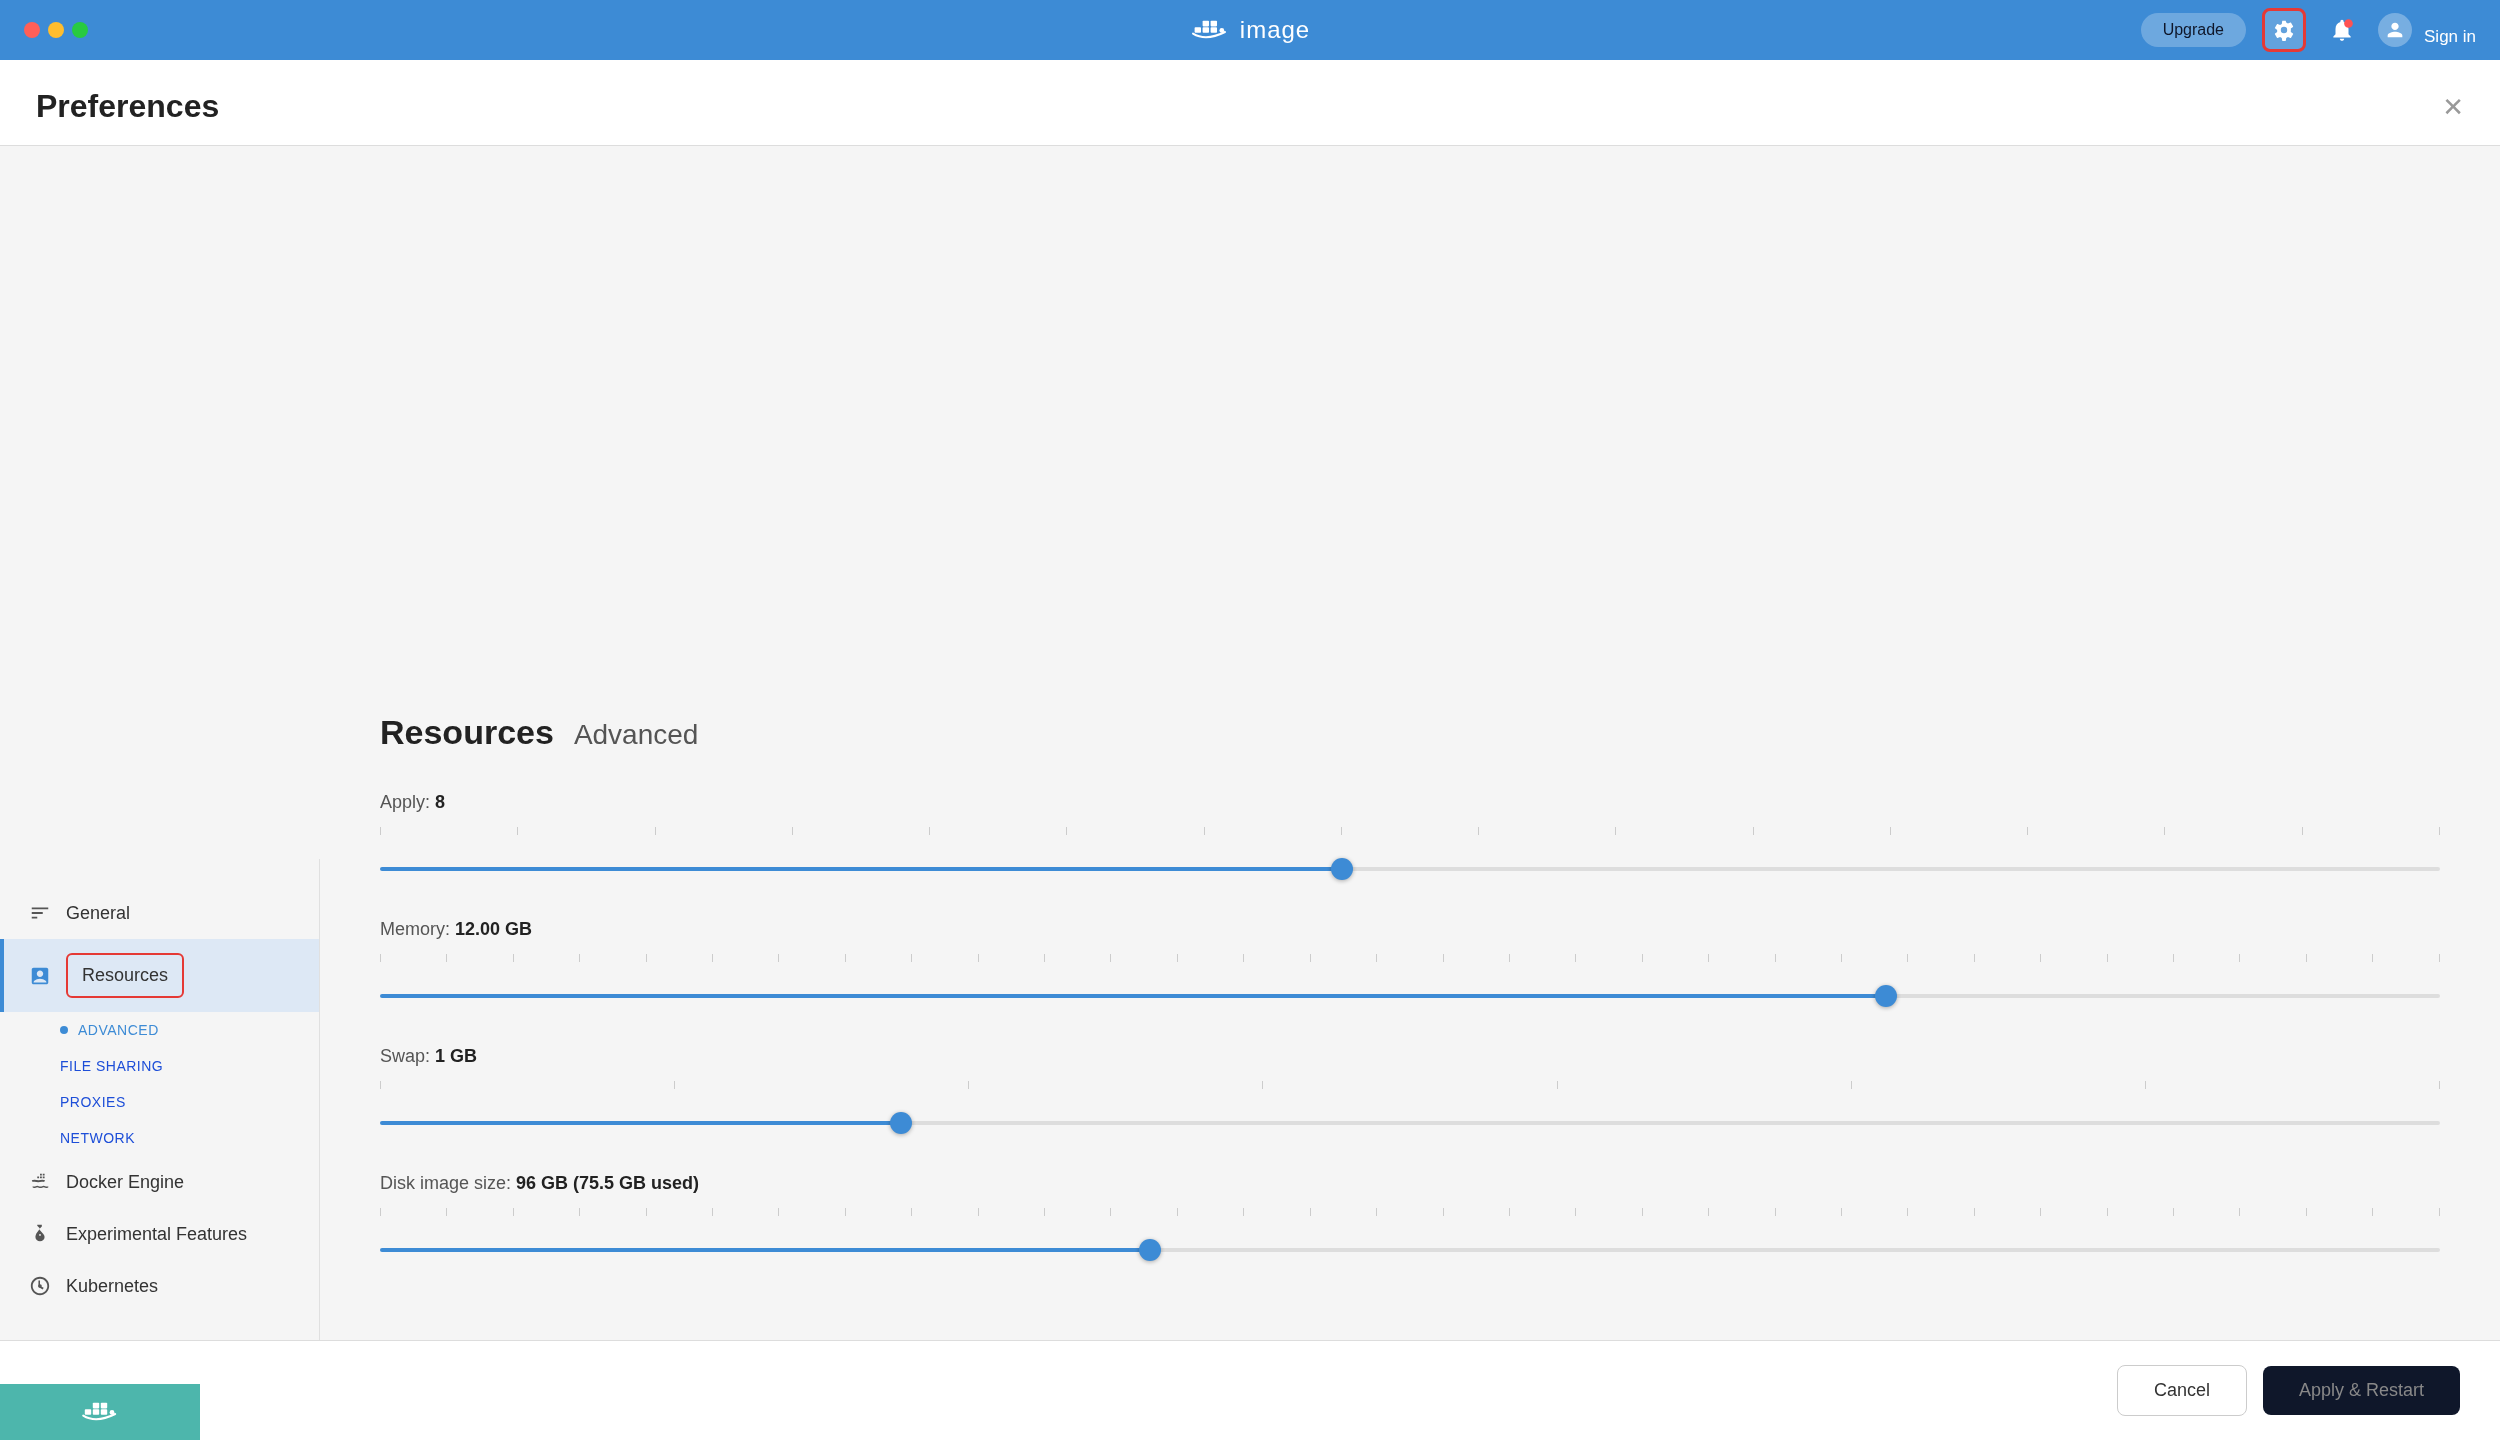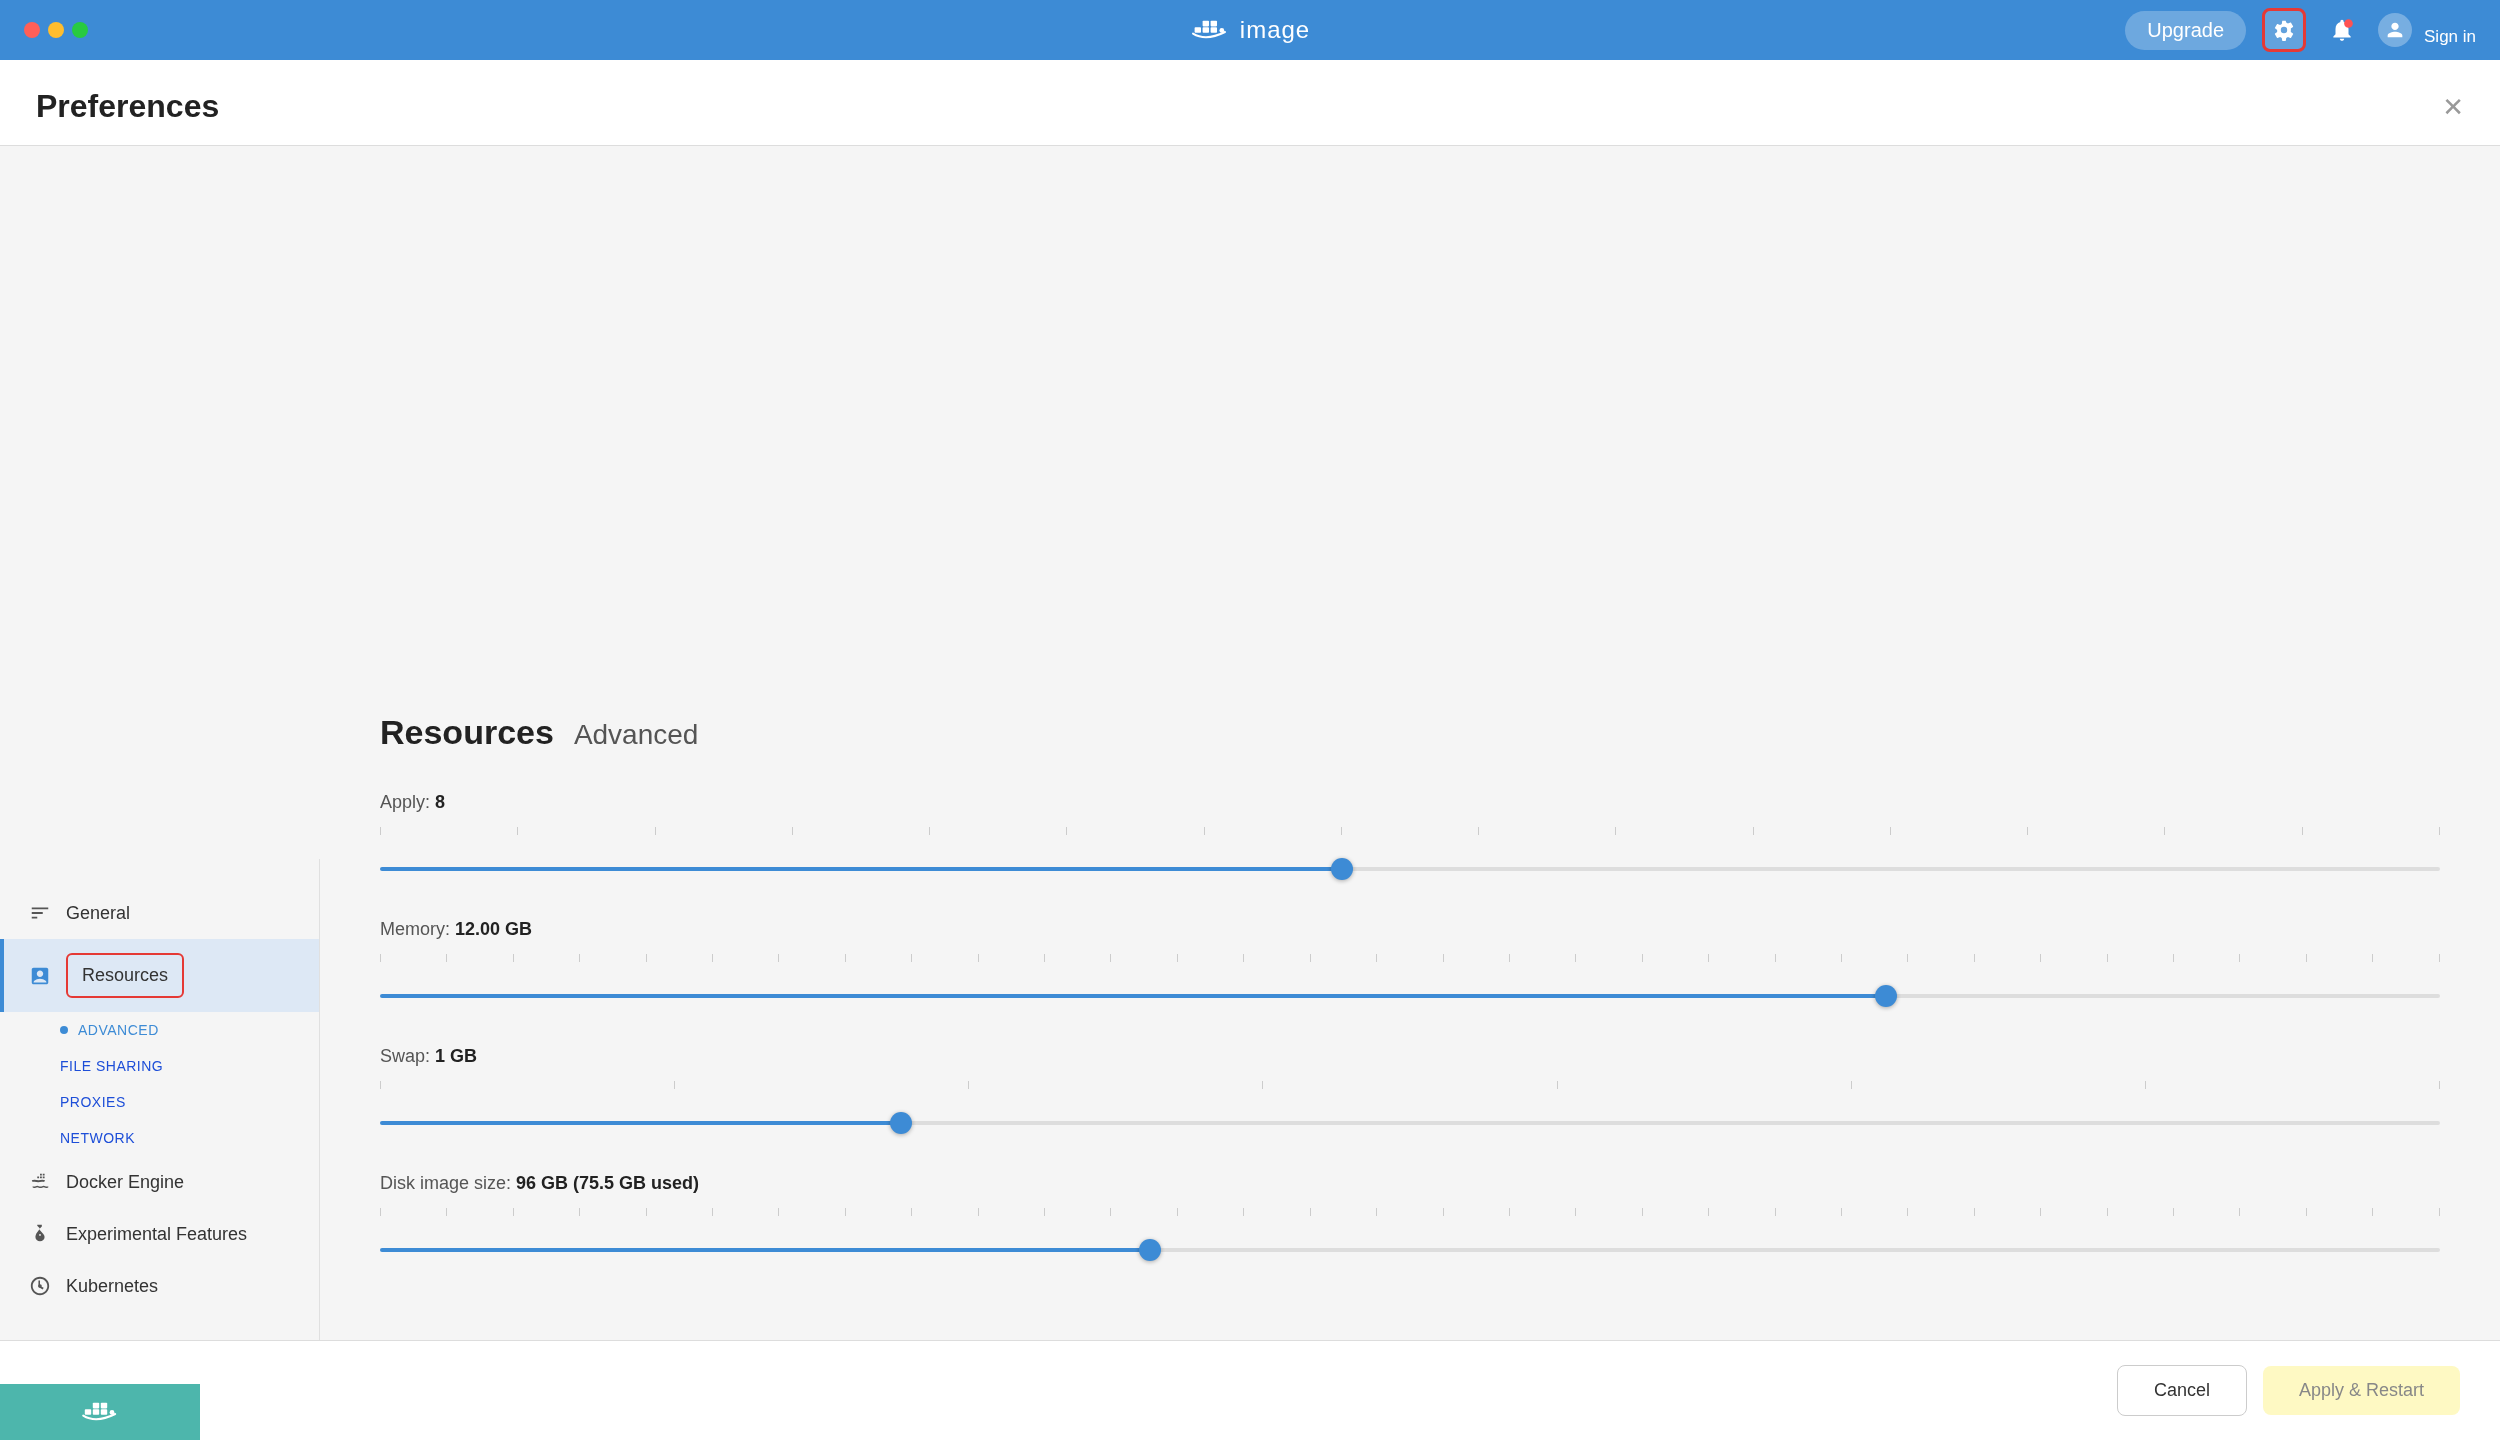--- a/index.html
+++ b/index.html
@@ -57,25 +57,25 @@
       height: 28px;
     }
 
     .titlebar-right {
       display: flex;
       align-items: center;
       gap: 16px;
     }
     .upgrade-btn {
       background: rgba(255,255,255,0.25);
-      color: #ffffff;
+      color: #0f172a;
       border: none;
       border-radius: 20px;
       padding: 8px 22px;
-      font-size: 20px;
+      font-size: 16px;
       cursor: pointer;
       font-weight: 500;
     }
 
     .gear-btn {
       background: rgba(255,255,255,0.2);
       border: 3px solid #e53935;
       border-radius: 8px;
       width: 44px;
       height: 44px;
@@ -330,21 +330,21 @@
     .cancel-btn {
       background: white;
       border: 1px solid #ccc;
       color: #333;
       border-radius: 8px;
       padding: 14px 36px;
       font-size: 18px;
       cursor: pointer;
     }
     .apply-btn {
-      background: #fef9c3;
+      background: #0f172a;
       border: none;
       color: #888;
       border-radius: 8px;
       padding: 14px 36px;
       font-size: 18px;
       cursor: pointer;
     }
 
     
     .taskbar {

